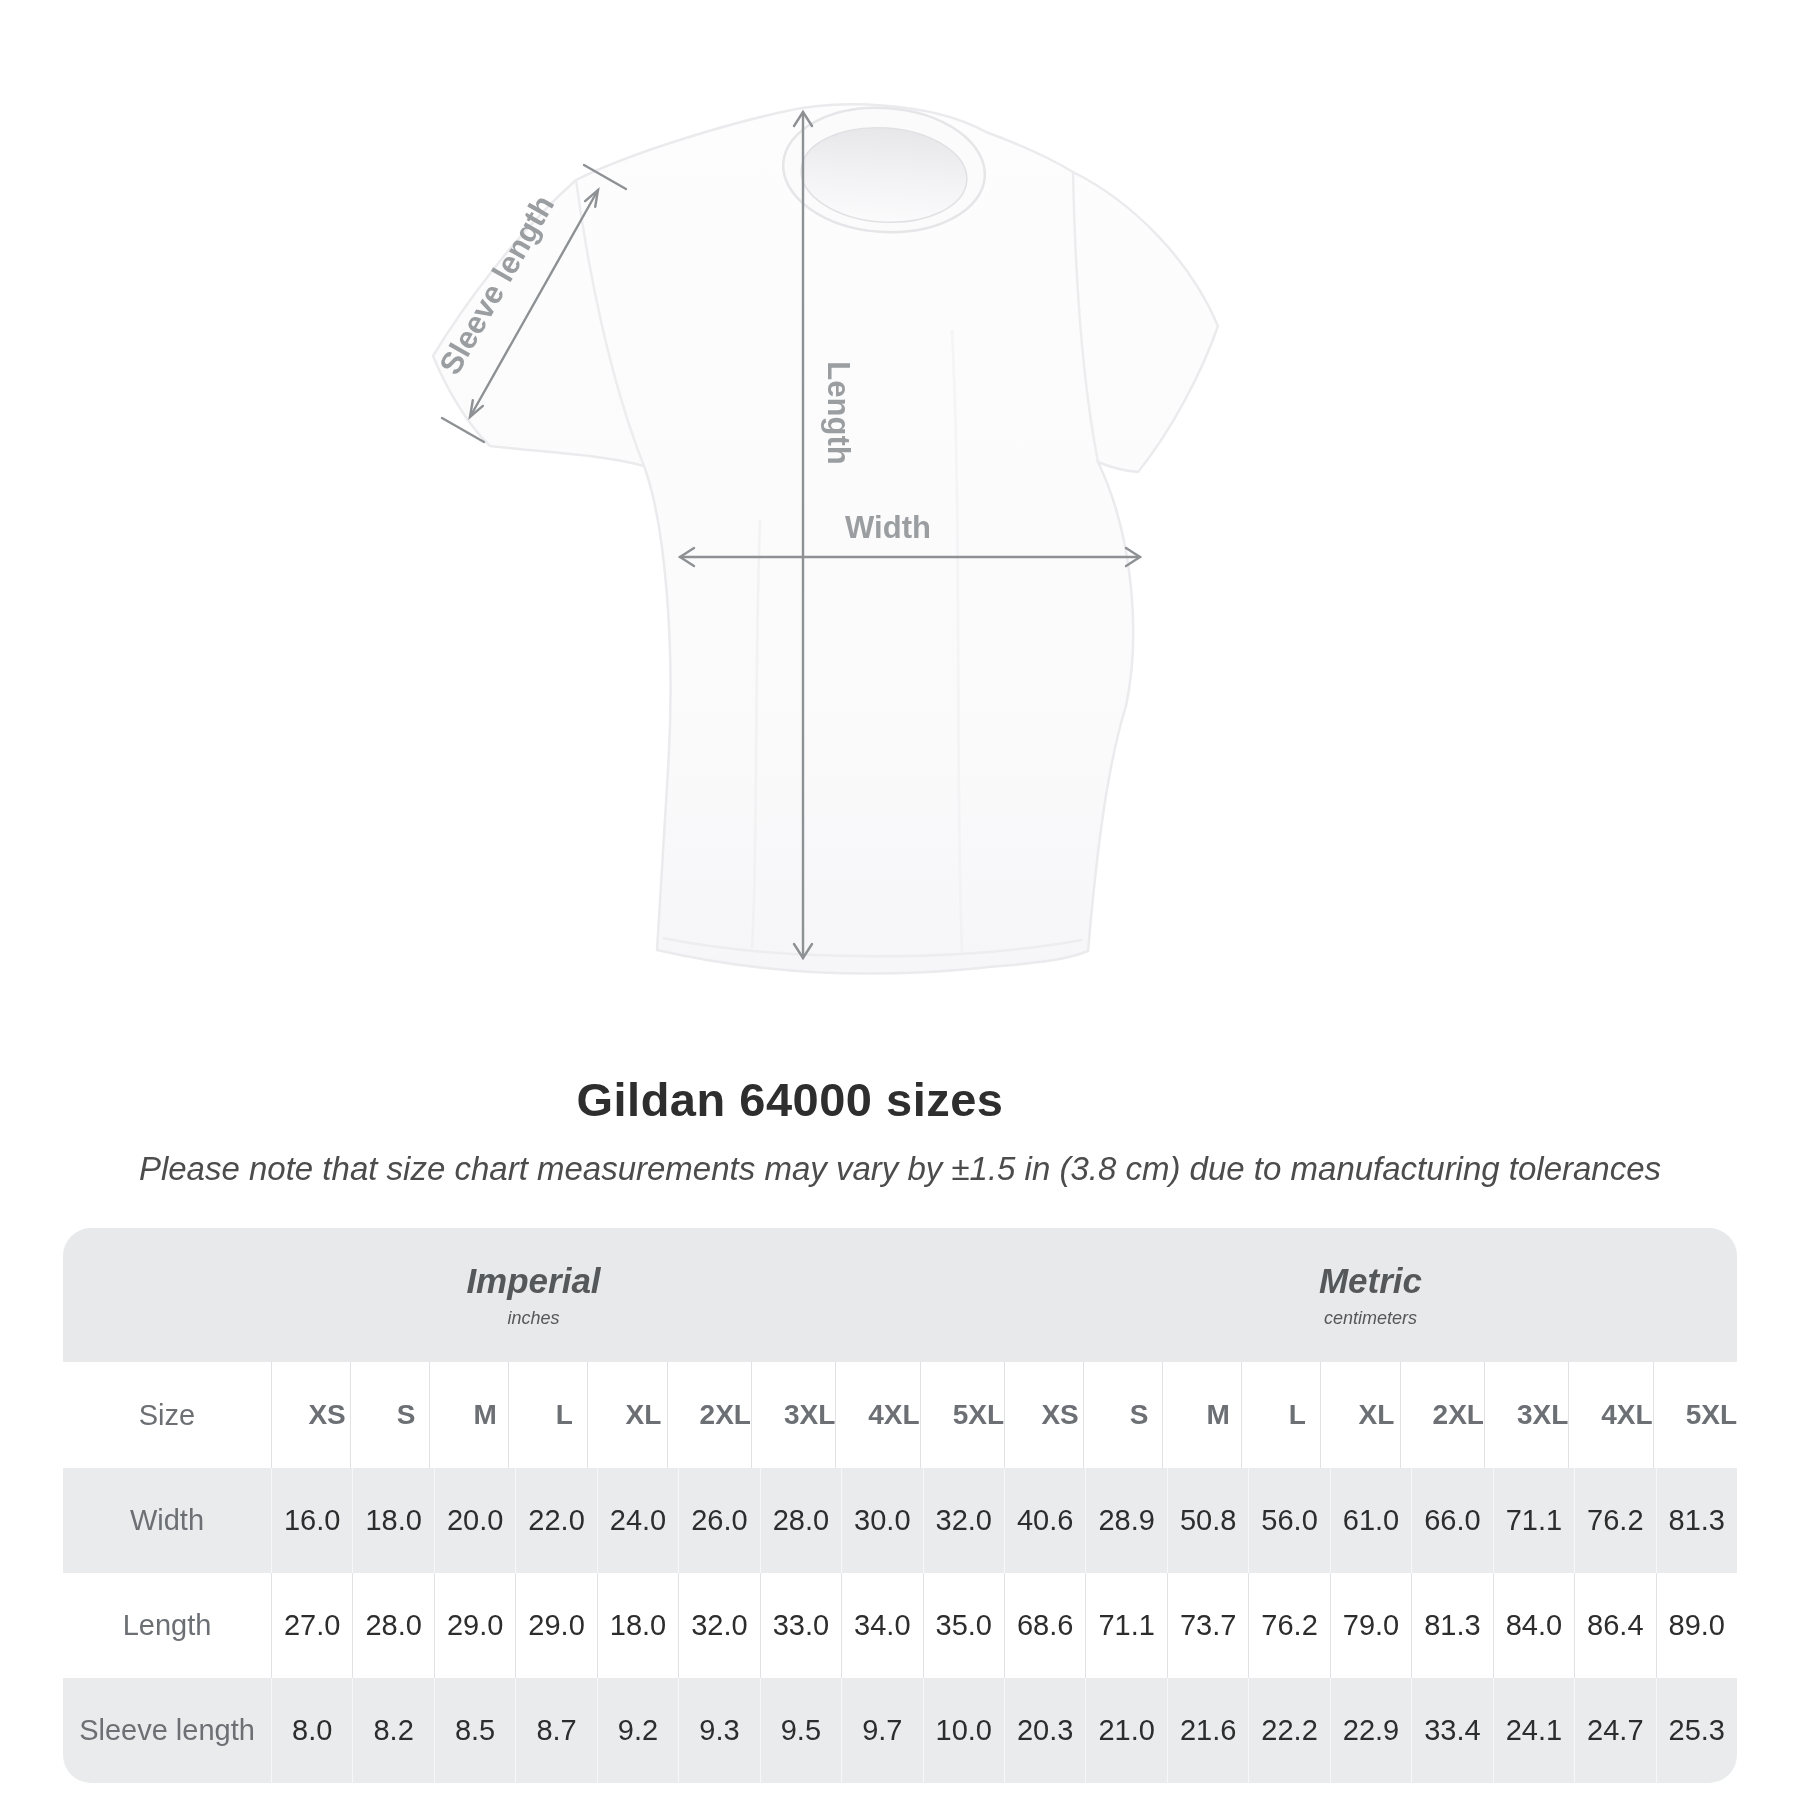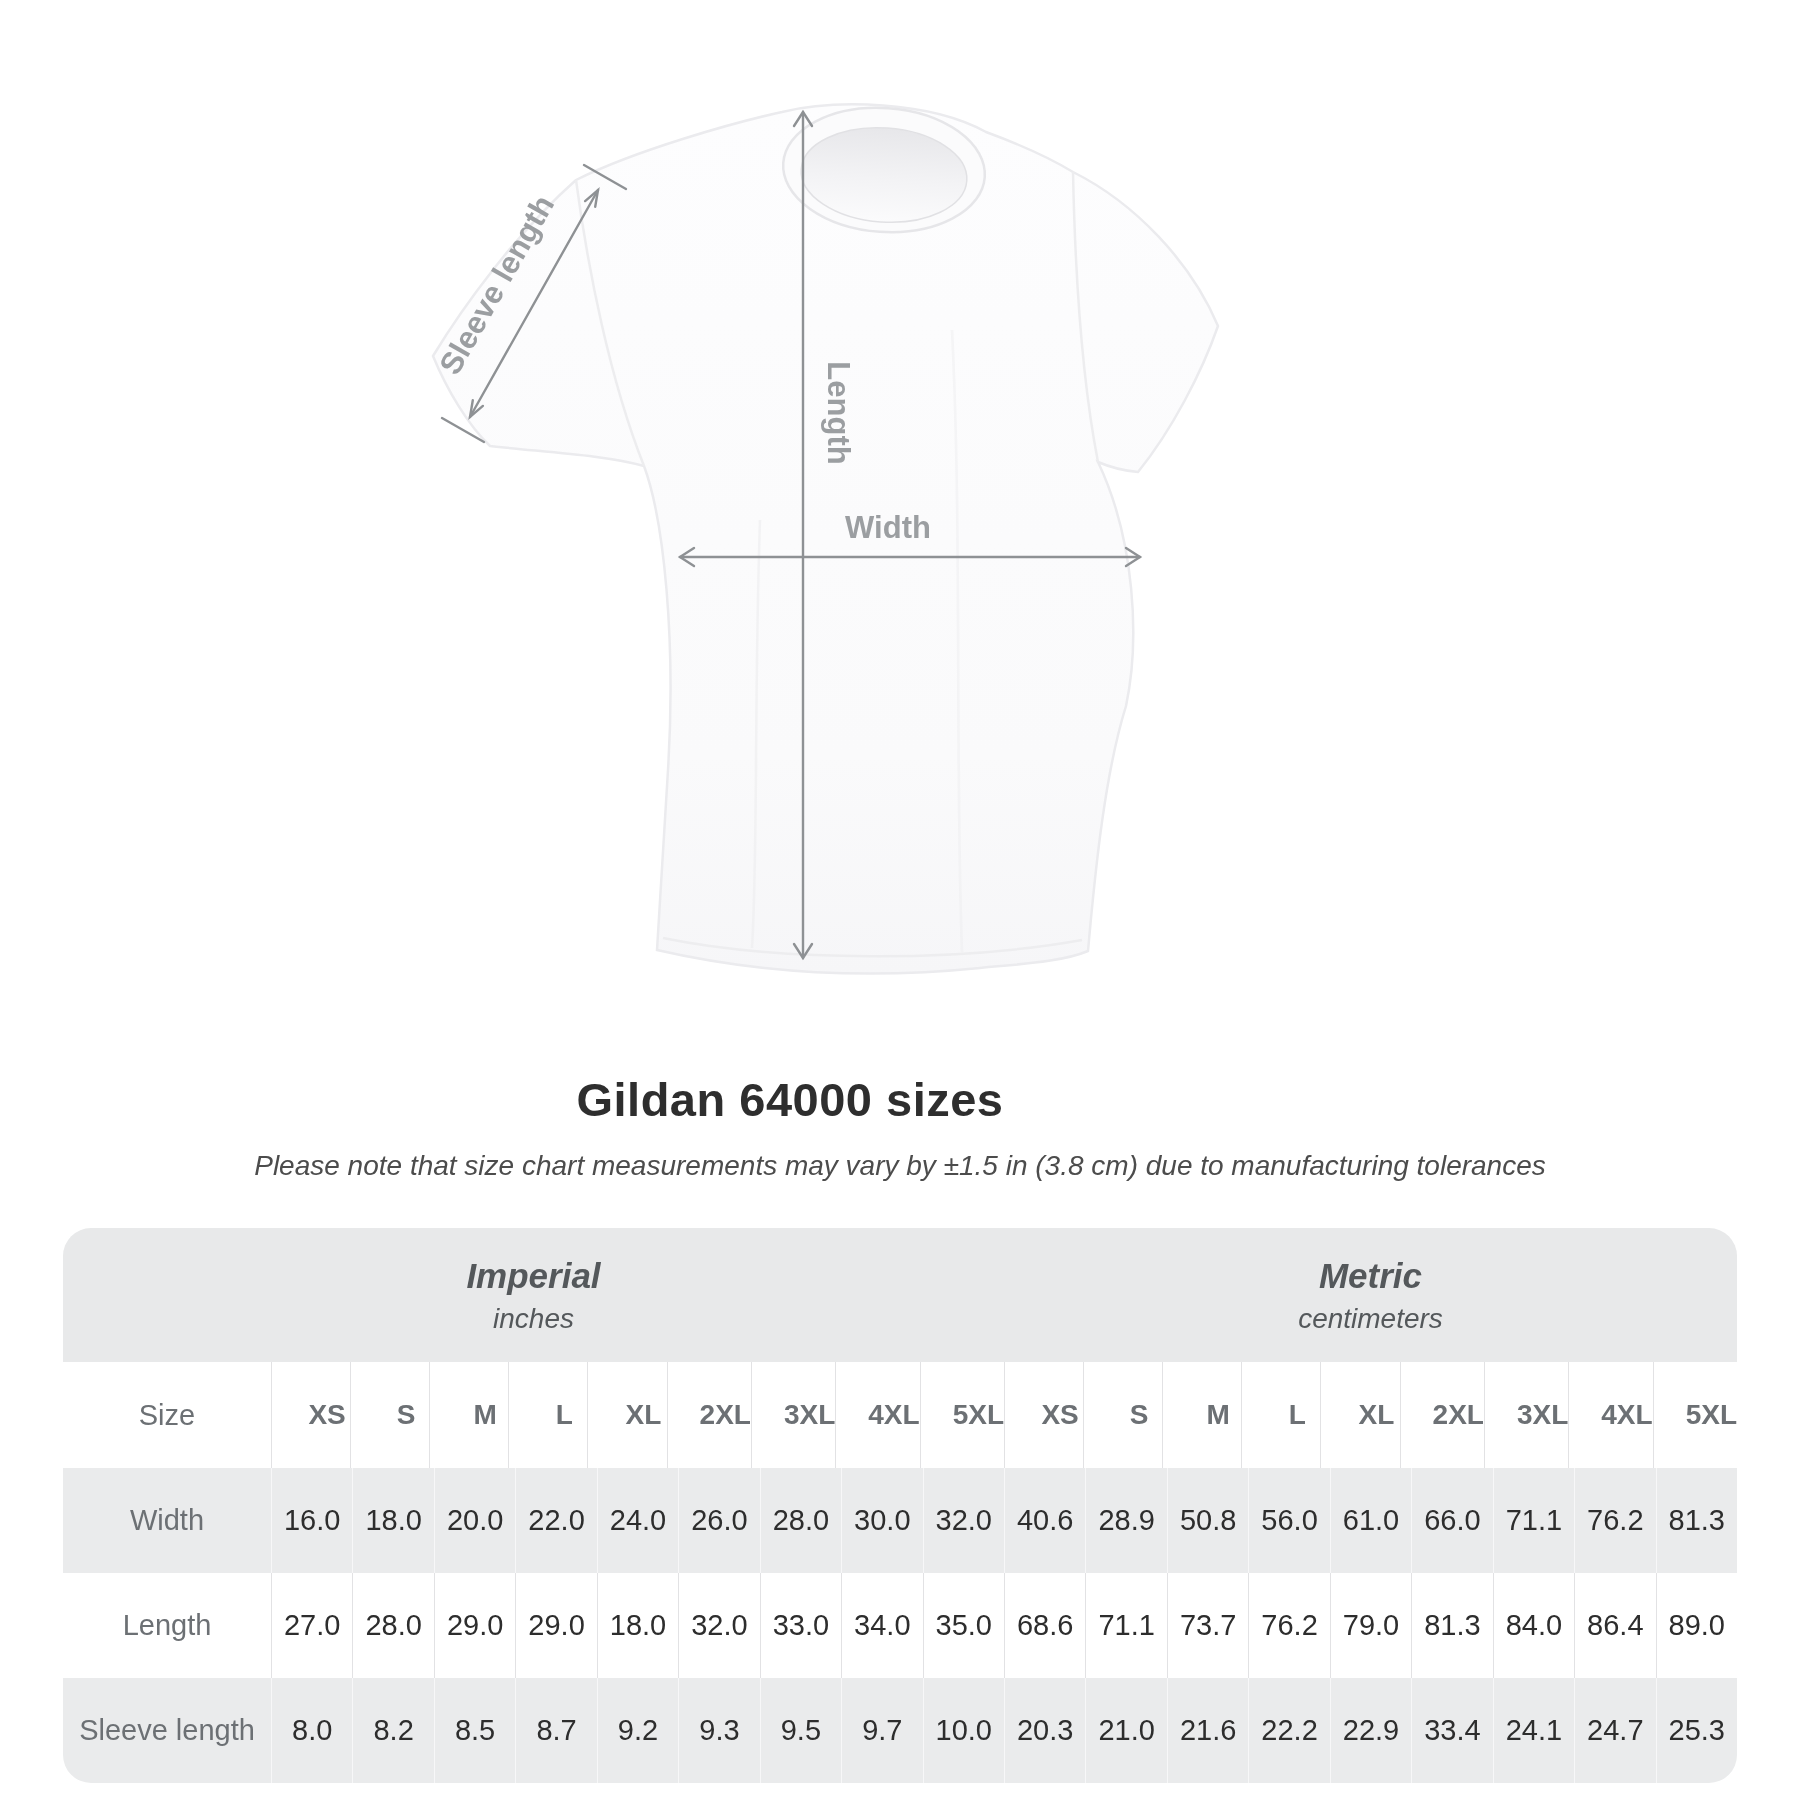--- a/index.html
+++ b/index.html
@@ -9,31 +9,31 @@
   }
   
   .figure{position:absolute;left:0;top:0;width:1800px;height:1060px;}
   
   .page-title{
     position:absolute;left:0;top:1072px;width:1580px;text-align:center;
     font-size:47px;font-weight:bold;color:#2e2e2e;letter-spacing:.5px;
   }
   .page-note{
     position:absolute;left:0;top:1150px;width:1800px;text-align:center;
-    font-size:28px;font-style:italic;color:#4c4c4c;
+    font-size:33px;font-style:italic;color:#4c4c4c;
   }
   
   .size-table{position:absolute;left:63px;top:1196px;width:1674px;}
   .units-band{
     display:grid;grid-template-columns:941px 733px;height:134px;
     background:#e8e9ea;border-radius:28px 28px 0 0;margin-top:32px;
   }
   .unit-group{display:flex;flex-direction:column;align-items:center;justify-content:center;gap:7px;}
   .g-name{font-size:35px;font-weight:bold;font-style:italic;color:#54585b;}
-  .g-unit{font-size:28px;font-style:italic;color:#54585b;}
+  .g-unit{font-size:18px;font-style:italic;color:#54585b;}
   .t-row{display:grid;grid-template-columns:208px repeat(18,1fr);height:105px;}
   .t-row.sizes{height:106px;background:#ffffff;}
   .t-row.gray{background:#eaebec;}
   .t-row.white{background:#ffffff;}
   .t-row.last{border-radius:0 0 28px 28px;overflow:hidden;}
   .cell{
     display:flex;align-items:center;justify-content:center;height:100%;
     font-size:29px;color:#2d2d2d;
   }
   .t-row .cell + .cell{border-left:1px solid #e2e2e4;}

